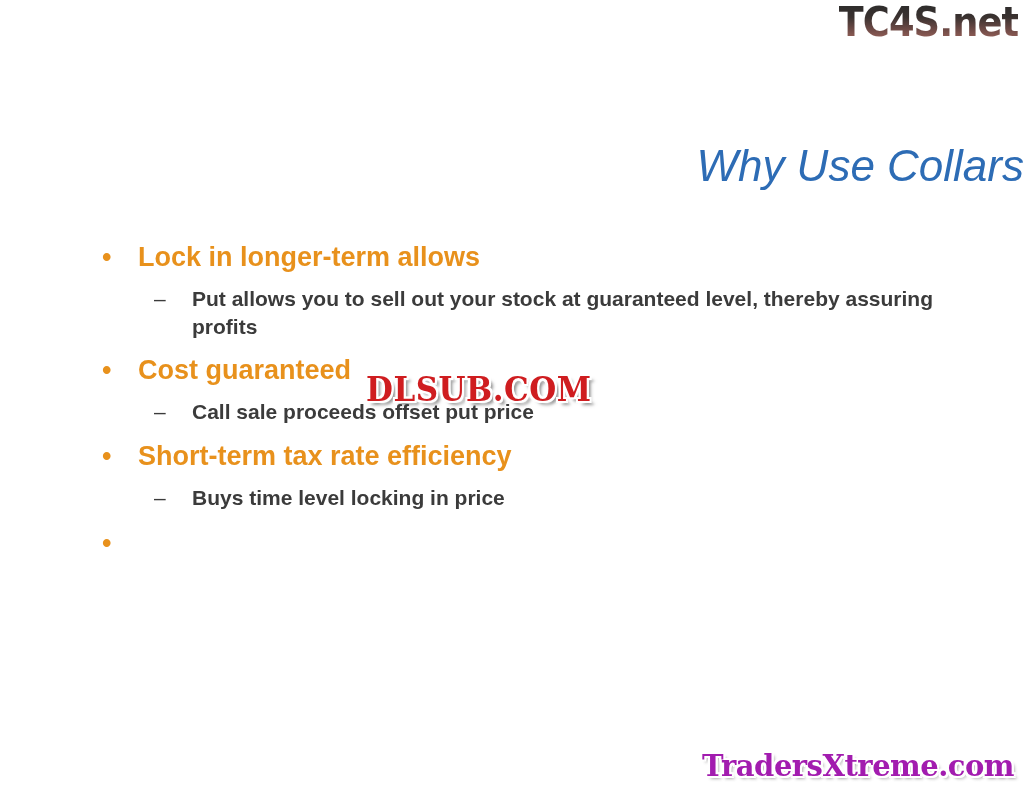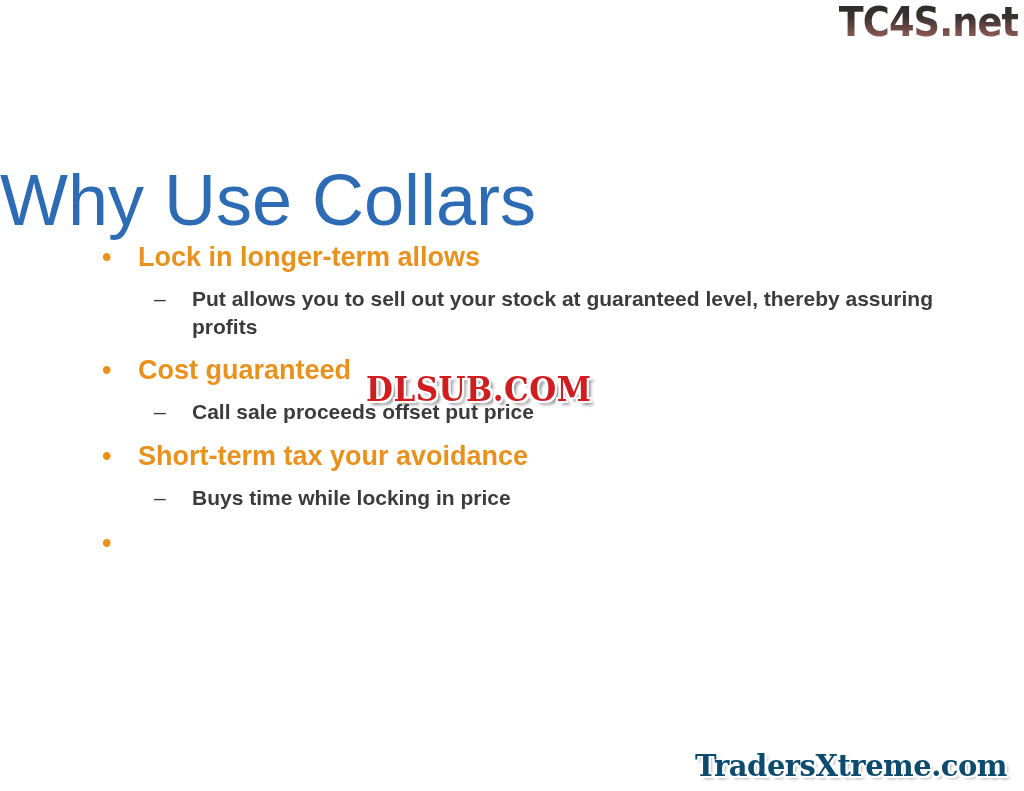--- a/index.html
+++ b/index.html
@@ -47,28 +47,29 @@
     white-space: nowrap;
     user-select: none;
   }
 
   
   #title {
     position: absolute;
     left: 0;
     top: 112px;
     width: 1024px;
-    text-align: left;
+    text-align: right;
     color: #2d6cb5;
     font-family: "Liberation Sans", sans-serif;
     font-weight: normal;
-    font-size: 72px;
+    font-size: 44px;
     line-height: 1.12;
     letter-spacing: 0px;
     white-space: nowrap;
+    font-style: italic;
   }
 
   
   #body-list {
     position: absolute;
     left: 96px;
     top: 240px;
     width: 880px;
   }
 
@@ -137,28 +138,28 @@
        0 2px 0 #ffffff, 0 -2px 0 #ffffff,
        2px 2px 0 #ffffff, -2px 2px 0 #ffffff,
        2px -2px 0 #ffffff, -2px -2px 0 #ffffff,
        4px 4px 3px rgba(60,60,60,0.55);
     user-select: none;
   }
 
   
   #tx-watermark {
     position: absolute;
-    right: 17px;
+    right: 10px;
     bottom: 10px;
     font-family: "DejaVu Serif", serif;
     font-weight: bold;
     font-size: 29px;
     line-height: 1;
     letter-spacing: -0.5px;
-    color: #0c4a6e;
+    color: #a21caf;
     white-space: nowrap;
     text-shadow:
        2px 0 0 #ffffff, -2px 0 0 #ffffff,
        0 2px 0 #ffffff, 0 -2px 0 #ffffff,
        2px 2px 0 #ffffff, -2px 2px 0 #ffffff,
        2px -2px 0 #ffffff, -2px -2px 0 #ffffff,
        3px 3px 3px rgba(70,70,70,0.45);
     user-select: none;
   }
 </style>
@@ -188,26 +189,26 @@
       <span>Cost guaranteed</span>
     </div>
 
     <div class="lvl2 tight-2">
       <span class="bullet-dash">–</span>
       <span>Call sale proceeds offset put price</span>
     </div>
 
     <div class="lvl1 tight-1 gap-b">
       <span class="bullet-dot">•</span>
-      <span>Short-term tax your avoidance</span>
+      <span>Short-term tax rate efficiency</span>
     </div>
 
     <div class="lvl2 tight-2">
       <span class="bullet-dash">–</span>
-      <span>Buys time while locking in price</span>
+      <span>Buys time level locking in price</span>
     </div>
 
     <div class="lvl1 gap-b">
       <span class="bullet-dot">•</span>
     </div>
 
   </div>
 
   <div id="dlsub-watermark">DLSUB.COM</div>
 

